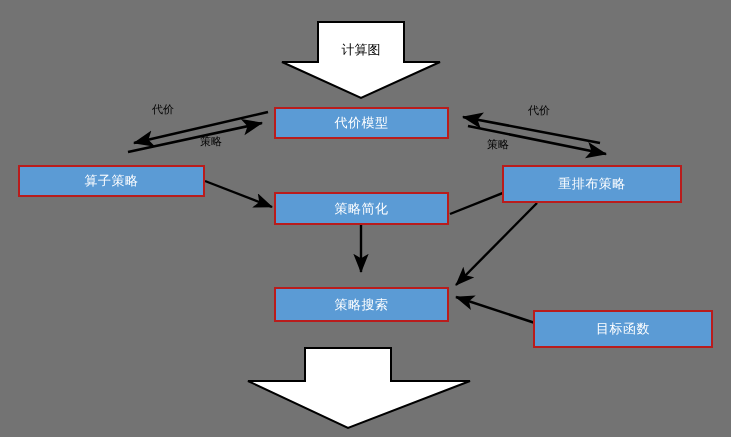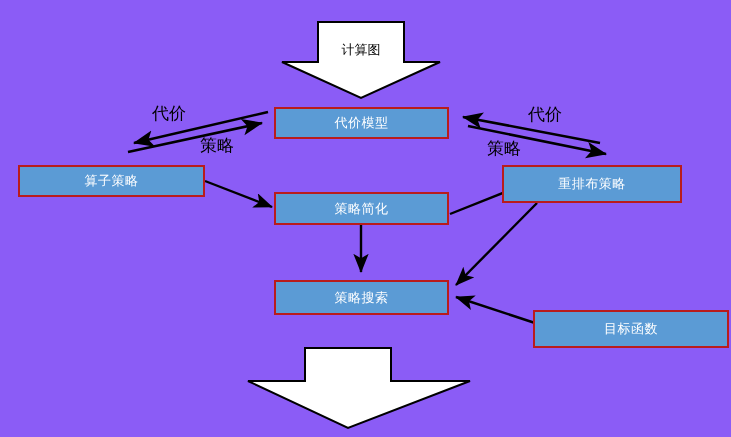--- a/index.html
+++ b/index.html
@@ -7,21 +7,21 @@
     padding: 0;
     background: #ffffff;
   }
   body {
     font-family: "DejaVu Sans", "Liberation Sans", sans-serif;
   }
   #canvas {
     position: relative;
     width: 731px;
     height: 437px;
-    background: #8b5cf6;
+    background: #737373;
     overflow: hidden;
   }
   .svg-layer {
     position: absolute;
     left: 0;
     top: 0;
     width: 731px;
     height: 437px;
   }
   .node {
@@ -32,21 +32,21 @@
     display: flex;
     align-items: center;
     justify-content: center;
     font-size: 13px;
     letter-spacing: 0.5px;
     box-sizing: border-box;
     z-index: 3;
   }
   .edge-label {
     position: absolute;
-    font-size: 17px;
+    font-size: 11px;
     color: #000000;
     white-space: nowrap;
     z-index: 4;
     text-align: center;
   }
   .banner-label {
     position: absolute;
     font-size: 13px;
     color: #000000;
     white-space: nowrap;
@@ -104,21 +104,21 @@
   </div>
 
   <div class="node" style="left:18px; top:165px; width:187px; height:32px;">
     <span>算子策略</span>
   </div>
 
   <div class="node" style="left:502px; top:165px; width:180px; height:38px;">
     <span>重排布策略</span>
   </div>
 
-  <div class="node" style="left:274px; top:280px; width:175px; height:35px;">
+  <div class="node" style="left:274px; top:287px; width:175px; height:35px;">
     <span>策略搜索</span>
   </div>
 
-  <div class="node" style="left:533px; top:310px; width:196px; height:38px;">
+  <div class="node" style="left:533px; top:310px; width:180px; height:38px;">
     <span>目标函数</span>
   </div>
 
 </div>
 
 </body></html>

